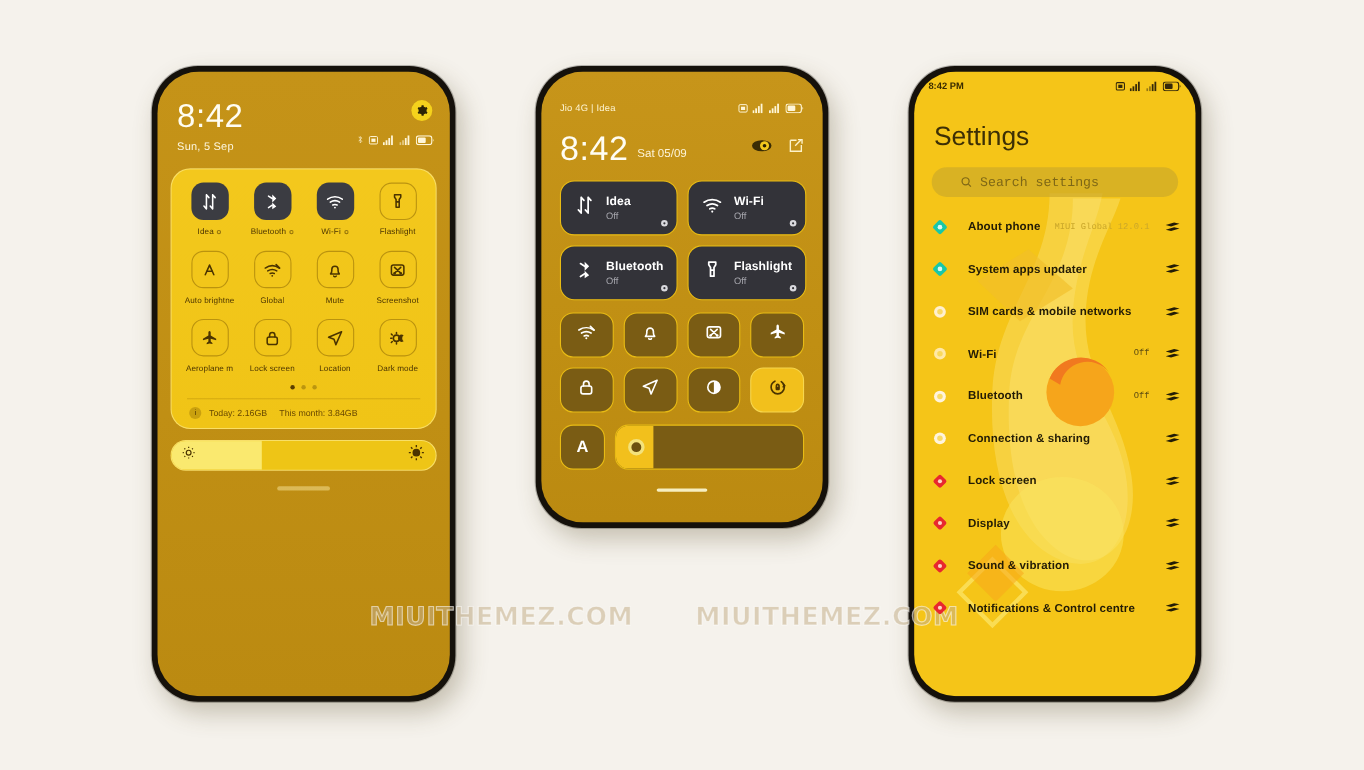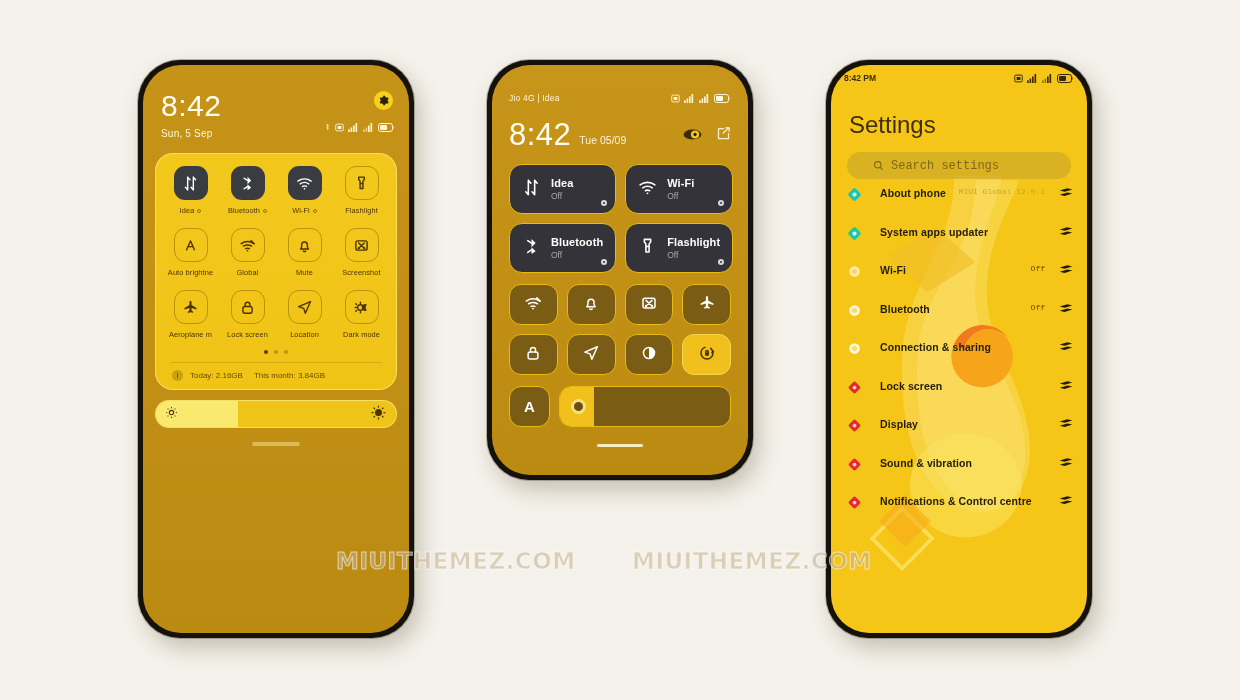--- a/index.html
+++ b/index.html
@@ -131,21 +131,21 @@
   .s3-statusicons { display:flex; align-items:center; gap:4px; }
   .s3-title { font-size: 24px; color:#3c2f05; padding: 28px 0 0 18px; font-weight:400; position:relative; z-index:3;}
   .s3-search {
     margin: 13px 16px 0 16px; height: 27px; border-radius: 14px;
     background: rgba(207,170,40,.72);
     display:flex; align-items:center; gap:10px; padding-left: 22px;
     position:relative; z-index:3;
   }
   .s3-search-ph { font-size: 12px; color:#7e6716;font-family:Liberation Mono, monospace; }
   .s3-list { position:relative; z-index:3; margin-top: 8px; }
-  .s3-row { display:flex; align-items:flex-start; height: 38.5px; padding: 0 14px 0 16px; }
+  .s3-row { display:flex; align-items:center; height: 38.5px; padding: 0 14px 0 16px; }
   .s3-ico { width: 15px; height: 15px; flex: 0 0 15px; display:flex;align-items:center;justify-content:center;}
   .s3-lbl { font-size: 10.5px; color:#231c06; font-weight:700; margin-left: 18px; letter-spacing:.1px;}
   .s3-val { margin-left:auto; font-size: 8px; color:#5e4d12; margin-right: 10px; font-family: Liberation Mono, monospace; }
   .s3-val.ghost { color:#c9a62a; }
   .s3-arrow { width: 14px; display:flex;align-items:center;justify-content:center; margin-left: 4px;}
   .s3-arrow.pushed { margin-left:auto; }
 
   
   .wm {
     position:absolute; font-size: 23px; font-weight: 800; letter-spacing: .5px;
@@ -379,21 +379,21 @@
             <svg width="17" height="9" viewBox="0 0 34 18">
                 <rect x="1" y="1" width="28" height="16" rx="4.5" fill="none" stroke="#fff6d8" stroke-width="2"></rect>
                 <rect x="4" y="4" width="14" height="10" rx="2" fill="#fff6d8"></rect>
                 <path d="M31 6.5v5a3 3 0 000-5z" fill="#fff6d8"></path>
               </svg>
           </div>
         </div>
 
         <div class="s2-clockrow">
           <div class="s2-time">8:42</div>
-          <div class="s2-sub">Tue 05/09</div>
+          <div class="s2-sub">Sat 05/09</div>
           <div class="s2-actions">
             <span>
               <svg width="19" height="13" viewBox="0 0 30 20">
                   <ellipse cx="15" cy="10" rx="14" ry="8" fill="#3a2c05"></ellipse>
                   <ellipse cx="19" cy="10" rx="6.5" ry="6.5" fill="#f3c81d"></ellipse>
                   <circle cx="19" cy="10" r="2.6" fill="#2a2003"></circle>
                 </svg>
             </span>
             <span>
               <svg width="15" height="15" viewBox="0 0 24 24" fill="none" stroke="#fdf2c9" stroke-width="2">
@@ -613,20 +613,35 @@
               <span class="s3-arrow pushed">
                 <svg width="15" height="11" viewBox="0 0 20 14">
                   <path d="M1 4.3L12 1l7 1.6-11 3.4z" fill="#231c06"></path>
                   <path d="M1 10.3L12 7l7 1.6-11 3.4z" fill="#231c06"></path>
                 </svg>
               </span>
             </div>
             <div class="s3-row">
               <span class="s3-ico">
                 <svg width="15" height="15" viewBox="0 0 24 24">
+                  <circle cx="12" cy="12" r="8.6" fill="#fff0cf"></circle>
+                  <circle cx="12" cy="12" r="4" fill="#f7d44a" opacity=".8"></circle>
+                </svg>
+              </span>
+              <span class="s3-lbl">SIM cards &amp; mobile networks</span>
+              <span class="s3-arrow pushed">
+                <svg width="15" height="11" viewBox="0 0 20 14">
+                  <path d="M1 4.3L12 1l7 1.6-11 3.4z" fill="#231c06"></path>
+                  <path d="M1 10.3L12 7l7 1.6-11 3.4z" fill="#231c06"></path>
+                </svg>
+              </span>
+            </div>
+            <div class="s3-row">
+              <span class="s3-ico">
+                <svg width="15" height="15" viewBox="0 0 24 24">
                   <circle cx="12" cy="12" r="8.6" fill="#ffe9a8"></circle>
                   <circle cx="12" cy="12" r="4" fill="#f7d44a" opacity=".8"></circle>
                 </svg>
               </span>
               <span class="s3-lbl">Wi-Fi</span>
               <span class="s3-val">Off</span>
               <span class="s3-arrow">
                 <svg width="15" height="11" viewBox="0 0 20 14">
                   <path d="M1 4.3L12 1l7 1.6-11 3.4z" fill="#231c06"></path>
                   <path d="M1 10.3L12 7l7 1.6-11 3.4z" fill="#231c06"></path>

